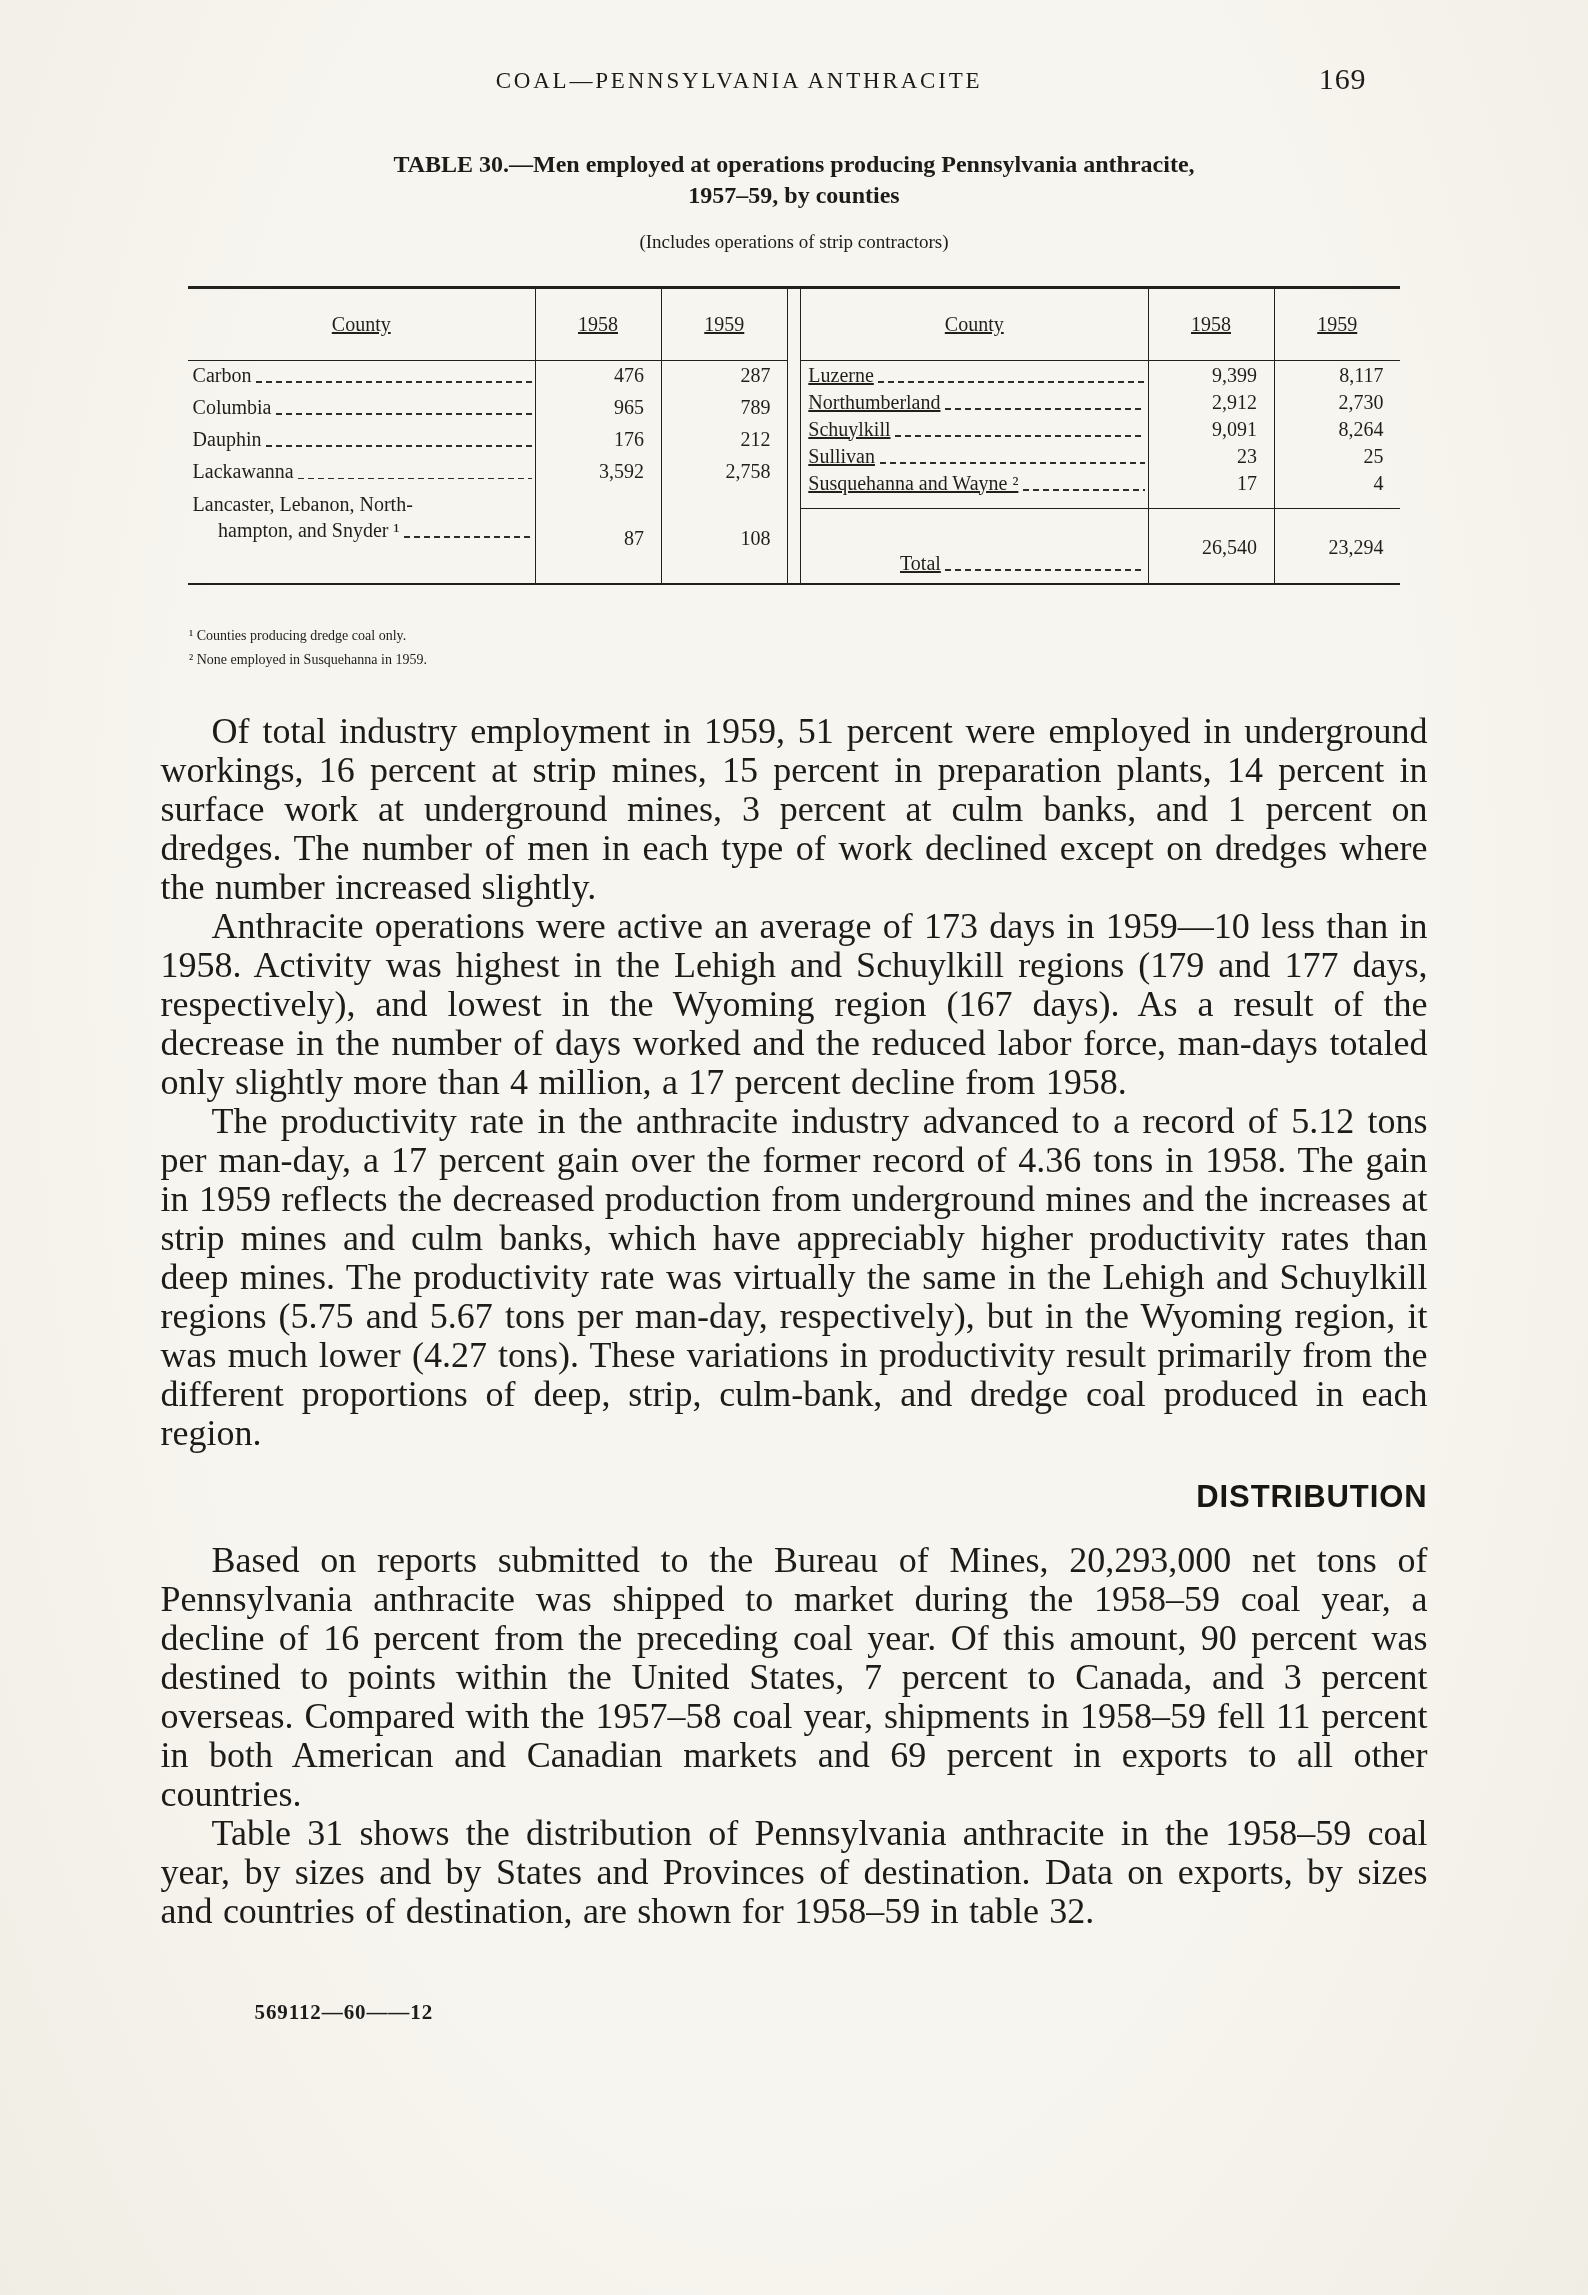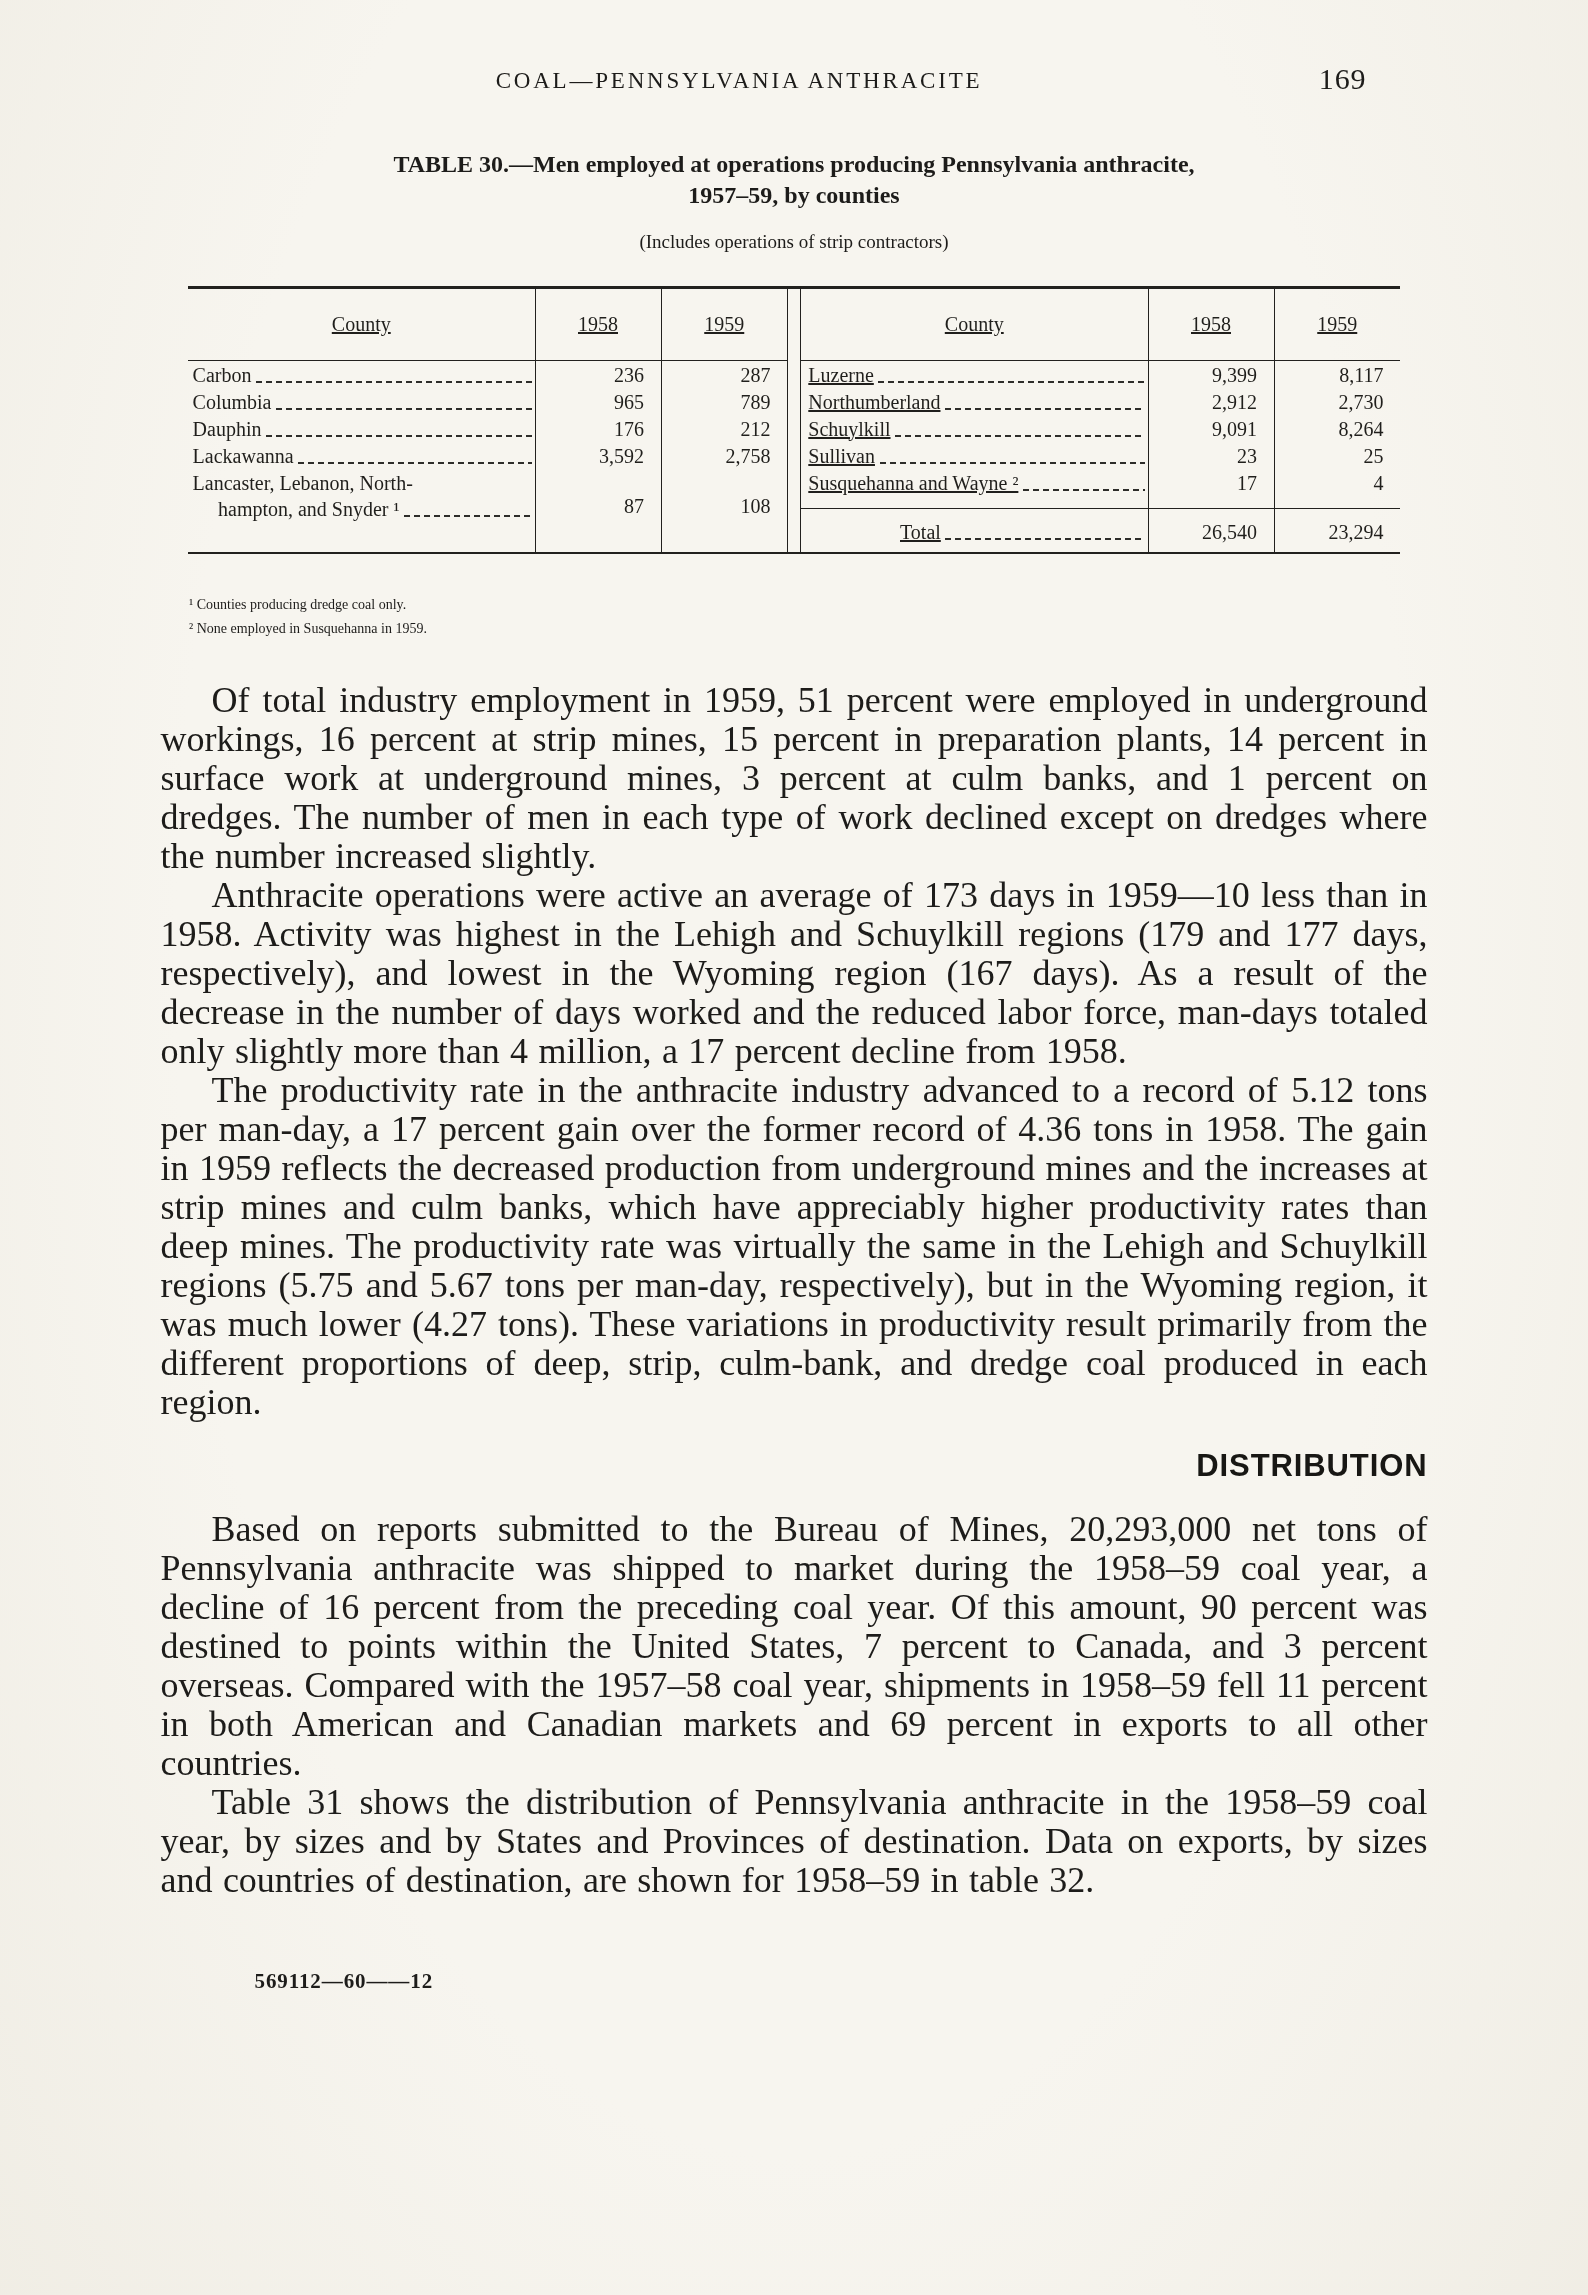--- a/index.html
+++ b/index.html
@@ -103,21 +103,21 @@
   }
   .r2 td.num { vertical-align: bottom; padding-bottom: 2.8px; }
   .spacer td { height: 12px; padding: 0; }
   .filler td { height: 30px; padding: 0; }
   .totalrow td {
     border-top: 1.4px solid #22211e;
     vertical-align: middle;
     padding-top: 9.2px;
     padding-bottom: 7.3px;
   }
-  .totalrow .cflex { padding-left: 99px; }
+  .totalrow .cflex { padding-left: 99px; margin-top: 32px; }
 
   
   .fnotes {
     margin-top: 39px;
     padding-left: 28.5px;
     font-size: 14px;
     line-height: 24px;
   }
 
   
@@ -174,21 +174,21 @@
           <th class="num">1958</th>
           <th class="num">1959</th>
         </tr>
         <tr>
           <td class="county">
             <div class="cflex">
                   <span>Carbon</span>
                   <span class="leader"></span>
                 </div>
           </td>
-          <td class="num">236</td>
+          <td class="num">476</td>
           <td class="num">287</td>
         </tr>
         <tr>
           <td class="county">
             <div class="cflex">
                   <span>Columbia</span>
                   <span class="leader"></span>
                 </div>
           </td>
           <td class="num">965</td>

